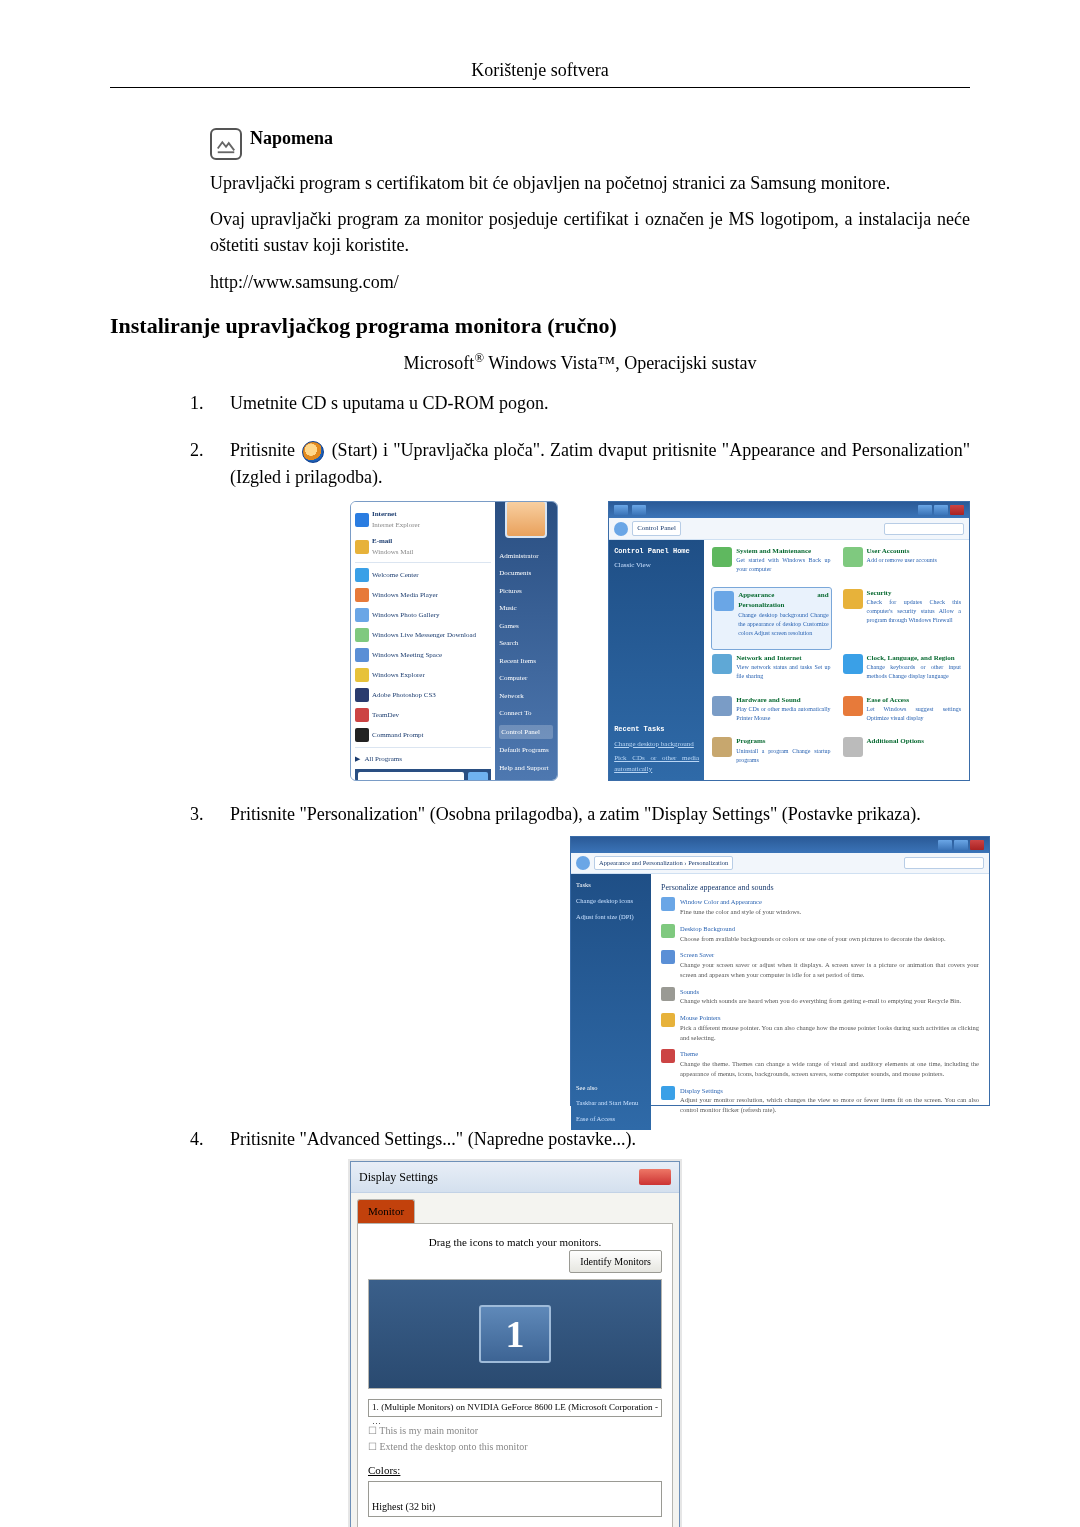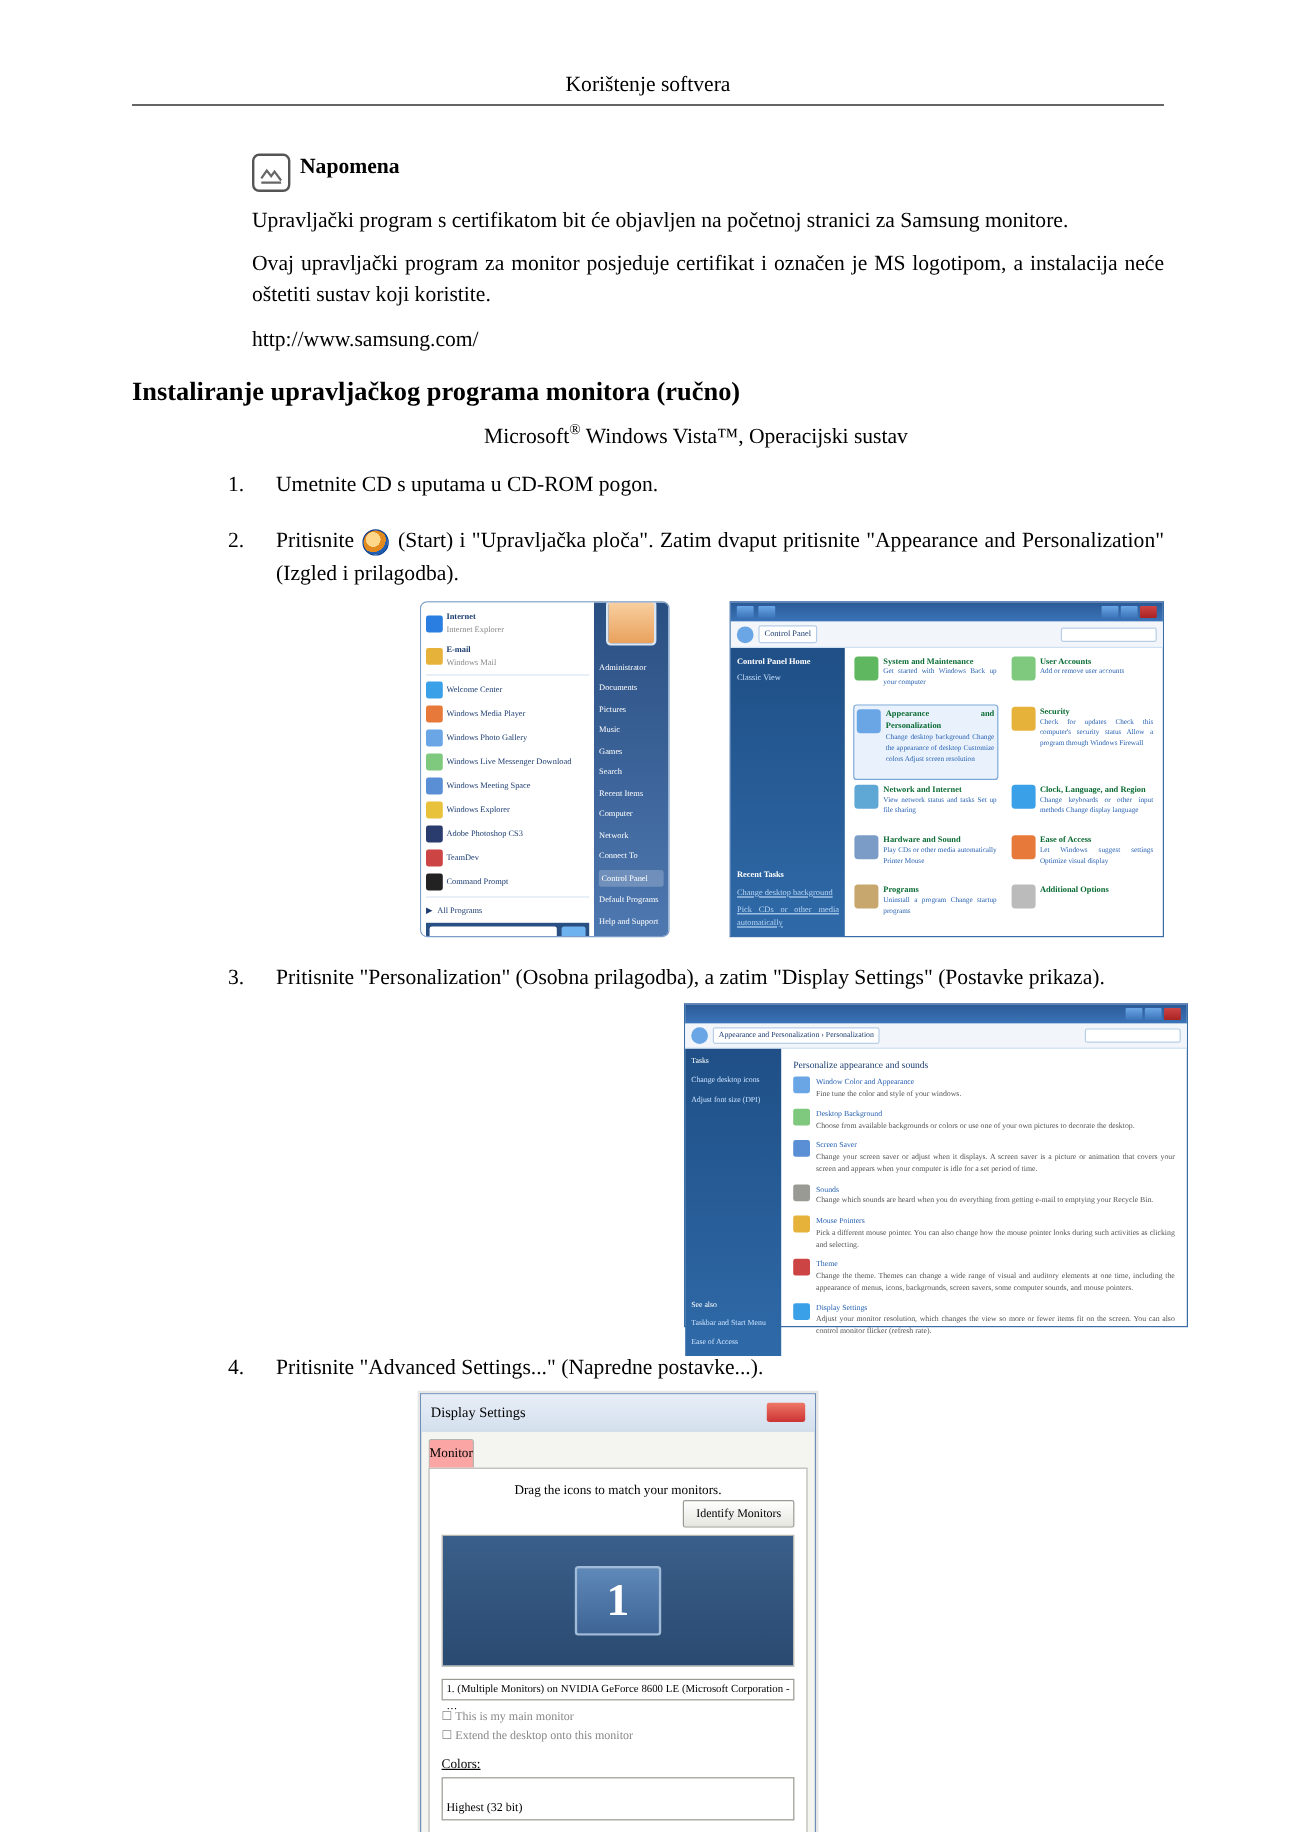--- a/index.html
+++ b/index.html
@@ -171,21 +171,21 @@
       align-items:center;
     }
     .cp-titlebar .btns { margin-left:auto; display:flex; gap:2px; }
     .cp-titlebar .wb { width:14px; height:10px; background: linear-gradient(#c44,#a22); border-radius:1px; }
     .cp-titlebar .wb.m { background: linear-gradient(#6aa6e6,#3b74b8); }
     .cp-nav { background:#f2f6fb; border-bottom:1px solid #cfe0f2; padding:3px 5px; display:flex; gap:4px; align-items:center; }
     .cp-nav .crumb { background:#fff; border:1px solid #b8cde6; padding:1px 4px; border-radius:2px; color:#1a3b6e; }
     .cp-nav .search { margin-left:auto; width:80px; height:12px; background:#fff; border:1px solid #b8cde6; border-radius:2px; }
     .cp-body { flex:1; display:flex; }
     .cp-side { width:95px; background:linear-gradient(#1f4f86,#2f6aa8); color:#c8e0ff; padding:6px 5px; display:flex; flex-direction:column; gap:4px; }
-    .cp-side .hd { color:#fff; font-weight:bold; }
+    .cp-side .hd { color:#fff; font-weight:bold;font-family:Liberation Mono, monospace; }
     .cp-side .lk { color:#b9d6f5; text-decoration:underline; }
     .cp-main { flex:1; padding:6px 8px; display:grid; grid-template-columns:1fr 1fr; gap:4px 12px; }
     .cp-cat { display:flex; gap:4px; }
     .cp-cat .ci { width:20px; height:20px; border-radius:3px; flex-shrink:0; margin-top:1px; }
     .cp-cat .ct { color:#0a6b33; font-weight:bold; }
     .cp-cat .cs2 { color:#2a63b2; display:block; font-size:6px; }
     .cp-cat.sel { outline:1px solid #7aa7d9; background:#e9f2fc; padding:2px; border-radius:2px; }
     
     .perswin {
       width: 420px;
@@ -216,21 +216,21 @@
       background: linear-gradient(#e8eef7,#d4e0ee);
       padding:6px 8px;
       display:flex;
       align-items:center;
       border-bottom:1px solid #c2d2e6;
       font-size:12px;
       color:#000;
     }
     .ds-title .cls { margin-left:auto; width:32px; height:16px; background:linear-gradient(#e76,#c33); border-radius:2px; }
     .ds-tabs { padding:6px 6px 0; }
-    .ds-tab { display:inline-block; background:#fca5a5; border:1px solid #b5b5b0; border-bottom:none; padding:3px 0; font-size:11px; border-radius:3px 3px 0 0; }
+    .ds-tab { display:inline-block; background:#c2410c; border:1px solid #b5b5b0; border-bottom:none; padding:3px 10px; font-size:11px; border-radius:3px 3px 0 0; }
     .ds-panel { background:#fff; border:1px solid #b5b5b0; margin:0 6px 6px; padding:10px; }
     .ds-instr { font-size:11px; margin-bottom:6px; display:flex; align-items:center;flex-direction:column; }
     .ds-idbtn { margin-left:auto; padding:3px 10px; border:1px solid #9a9a94; background:linear-gradient(#fefefe,#e6e6e0); font-size:10px; border-radius:2px; }
     .ds-monarea {
       border:1px solid #b5b5b0;
       background:linear-gradient(#3a5f8a,#2a4a70);
       height:110px;
       display:flex;
       align-items:center;
       justify-content:center;

